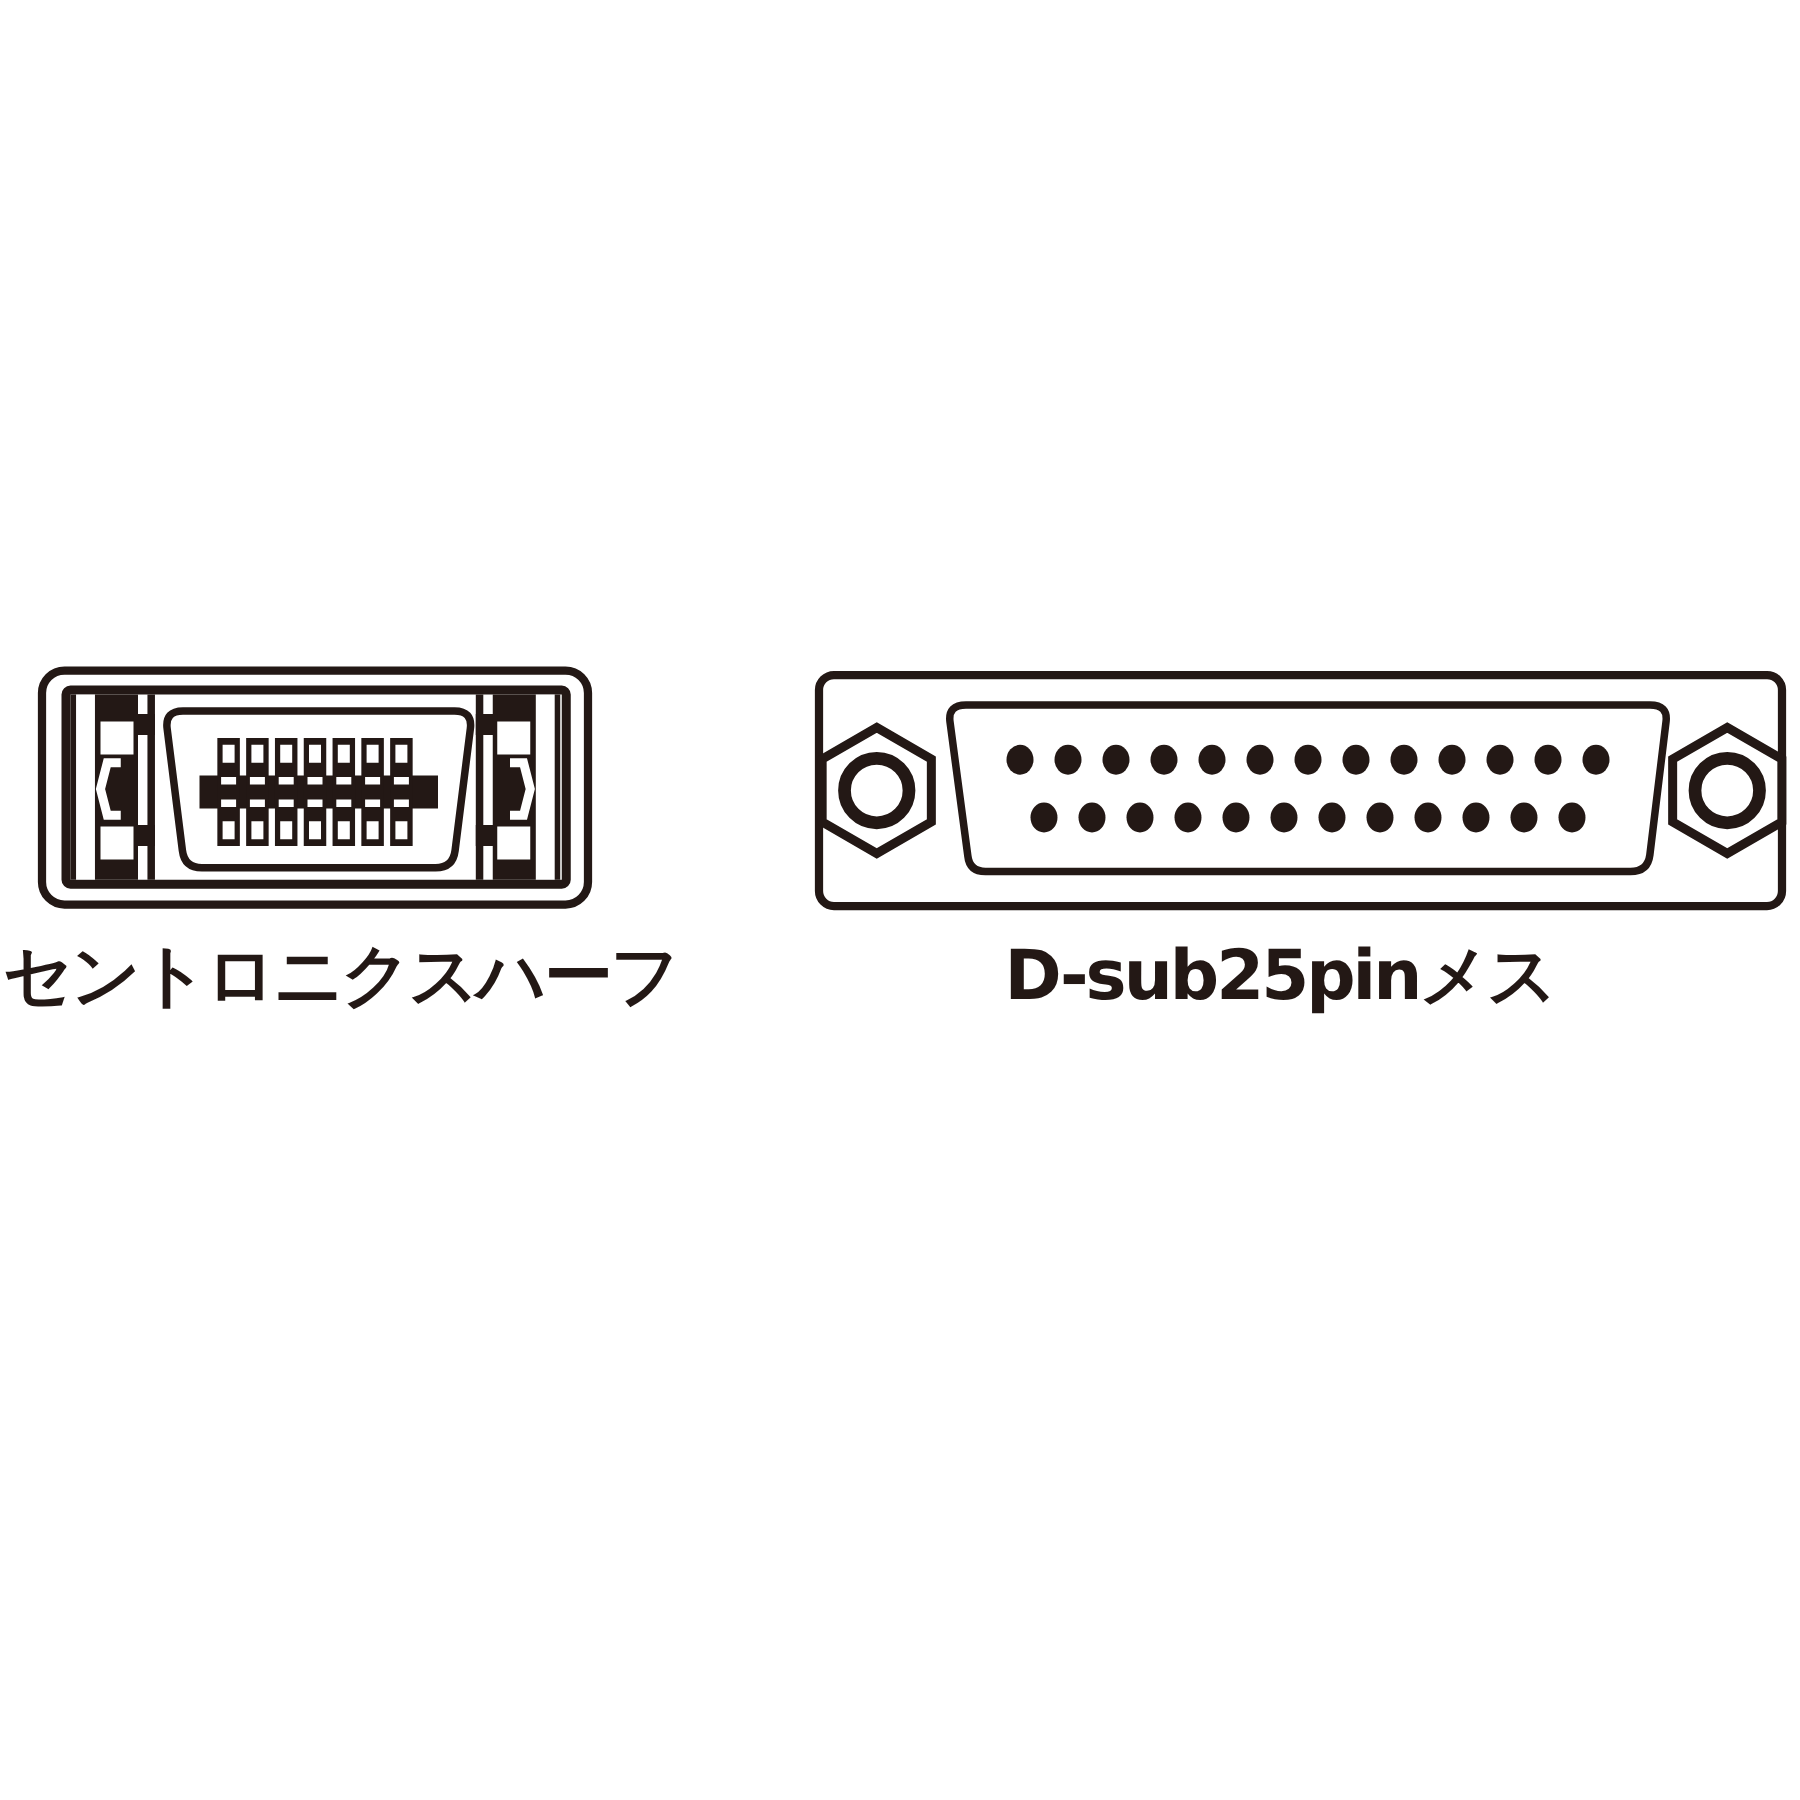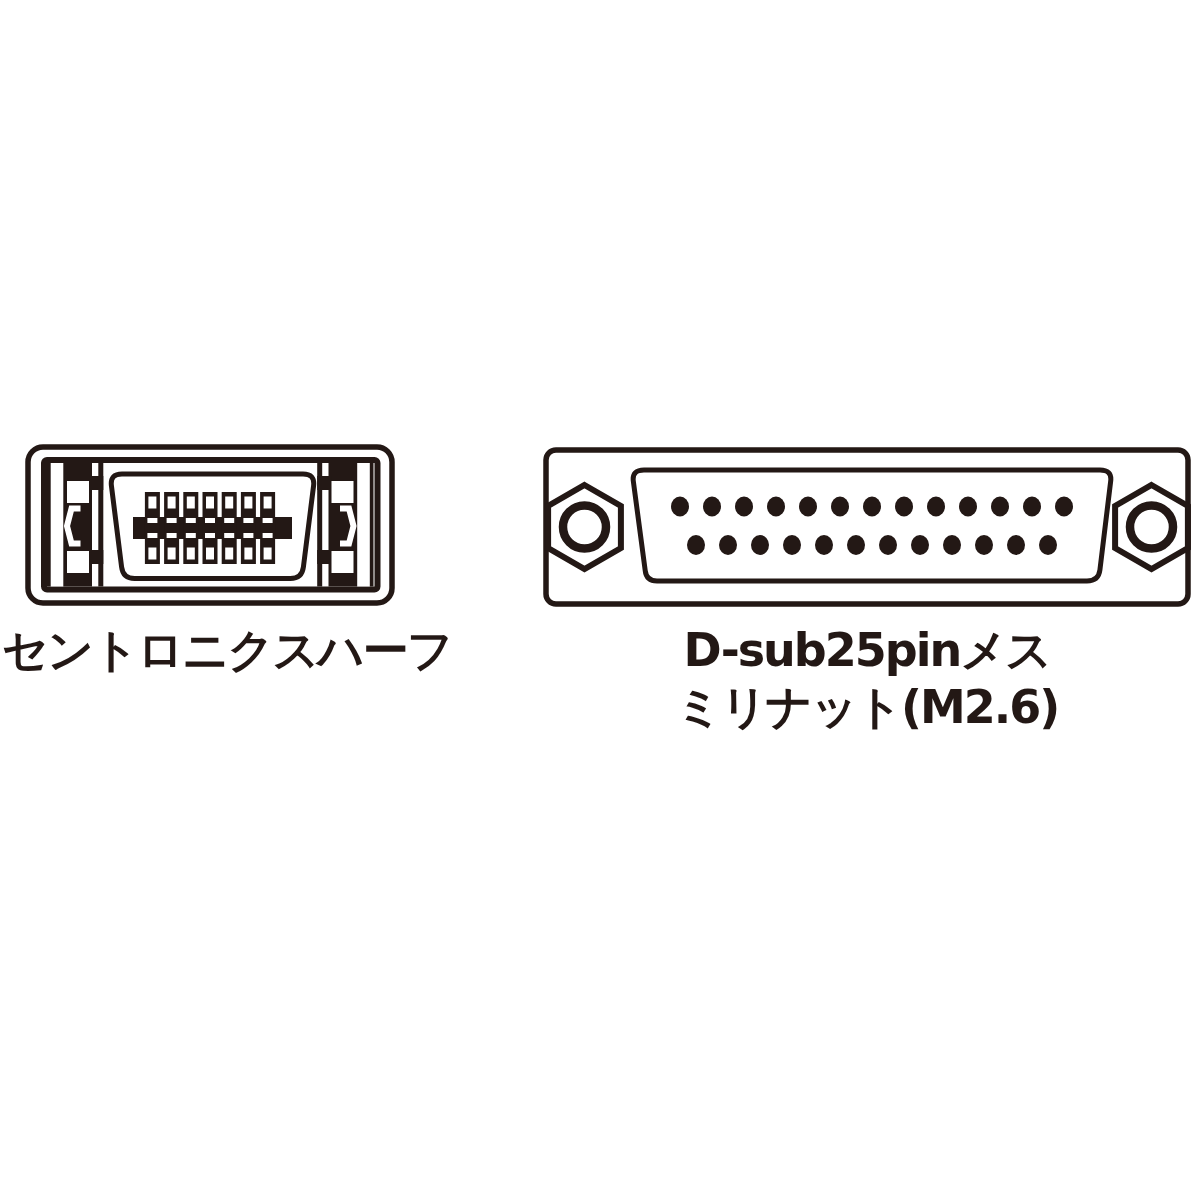--- a/index.html
+++ b/index.html
@@ -23,21 +23,21 @@
     top: 622px;
     text-align: center;
     color: var(--ink, #231815);
     font-weight: 700;
     font-size: 46px;
     line-height: 57px;
     letter-spacing: -2px;
     white-space: nowrap;
   }
   .cap-left  { left: 2px;   width: 420px; }
-  .cap-right { left: 546px; width: 642px; }
+  .cap-right { left: 532px; width: 642px; }
 </style>
 </head>
 <body>
 
 <div class="canvas">
 
   <svg class="diagram" width="1200" height="1200" viewBox="0 0 1200 1200">
 
     <g>
 
@@ -156,15 +156,14 @@
           <ellipse cx="1048" cy="545" rx="9" ry="10" fill="#231815"></ellipse>
         </g>
     </g>
   </svg>
 
   <div class="cap cap-left">
     <div>セントロニクスハーフ</div>
   </div>
   <div class="cap cap-right">
     <div>D-sub25pinメス</div>
-    <div>ミリナット(M2.6)</div>
   </div>
 </div>
 
 </body></html>

